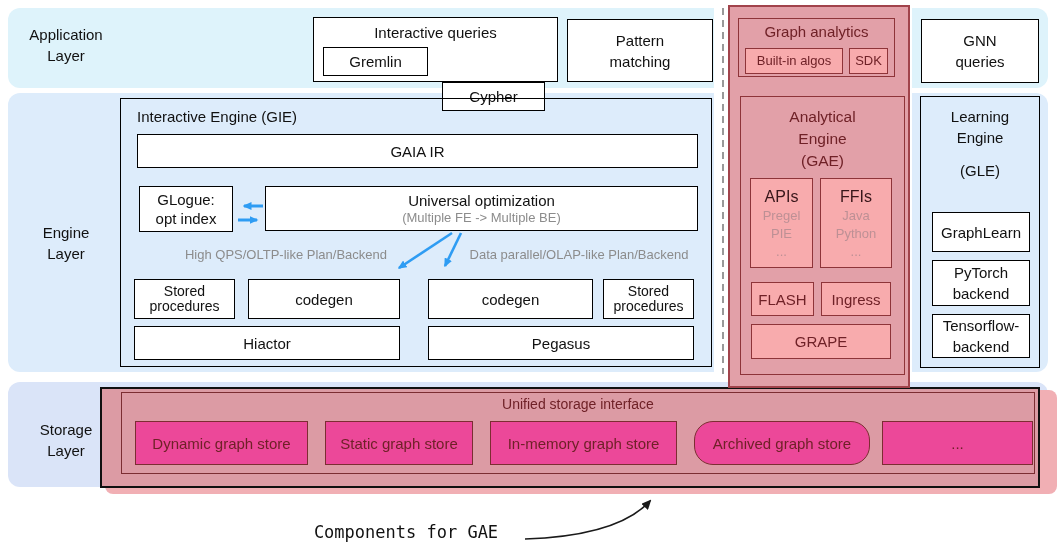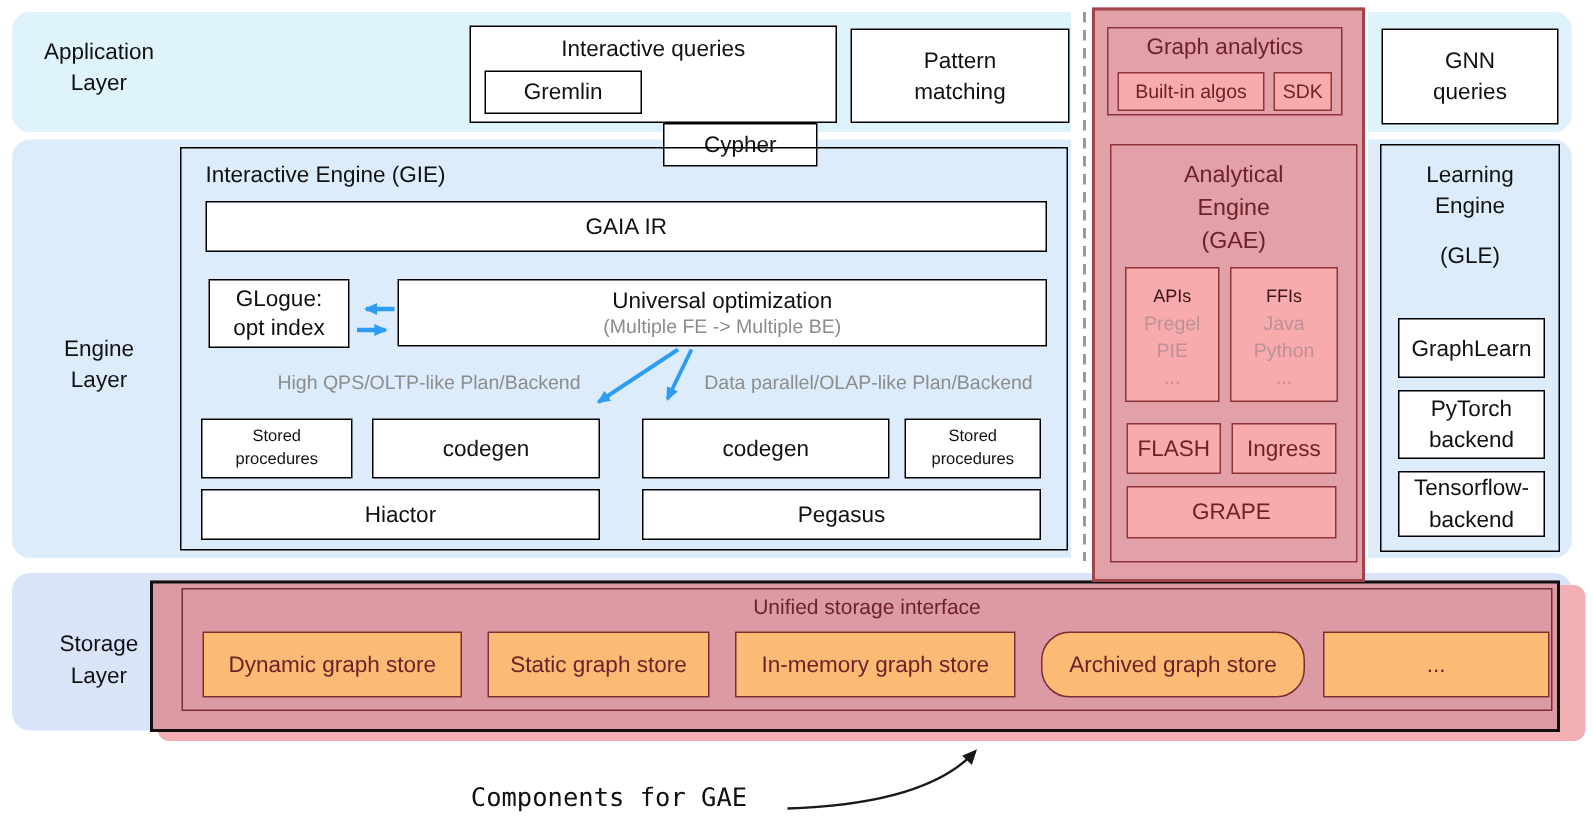--- a/index.html
+++ b/index.html
@@ -18,32 +18,32 @@
   .white-mask{background:#ffffff;}
   
   .wbox{background:#fff;border:1.5px solid #000;}
   .tbox{background:transparent;border:1.5px solid #000;}
   
   .red-column{background:#e2a0a8;border:2px solid #a1434b;}
   .red-section{background:transparent;border:1.5px solid #8e3439;}
   .pink-box{background:#f8abad;border:1.4px solid #8e3439;color:#6f2127;}
   .storage-outer{background:#dc9ba4;border:2px solid #101010;}
   .storage-shadow{background:#f1afb4;border-radius:8px;}
-  .pink-store{background:#fdba74;border:1.5px solid #7c2d32;color:#6f2127;}
+  .pink-store{background:#ec4899;border:1.5px solid #7c2d32;color:#6f2127;}
   .maroon{color:#6f2127;}
   .graytxt{color:#8c8c8c;}
   .mutedred{color:#bd9095;}
   .darkred-ink{color:#38161a;}
   
   .t15{font-size:15px;line-height:19px;}
   .t15l{font-size:15px;line-height:21px;}
   .t14{font-size:14px;line-height:17px;}
   .t13{font-size:13px;line-height:16px;}
-  .t12{font-size:11px;line-height:15px;}
-  .t16{font-size:12px;line-height:20px;}
+  .t12{font-size:14px;line-height:15px;}
+  .t16{font-size:16px;line-height:20px;}
   .mono{font-family:"DejaVu Sans Mono","Liberation Mono",monospace;font-size:17px;}
   svg.overlay{position:absolute;left:0;top:0;pointer-events:none;}
 </style>
 </head>
 <body>
 
 <div id="canvas">
 
   <div class="abs layer-bg bg-app" style="left:8px;top:8px;width:1040px;height:80px;"></div>
   <div class="abs layer-bg bg-engine" style="left:8px;top:93px;width:1040px;height:279px;"></div>

